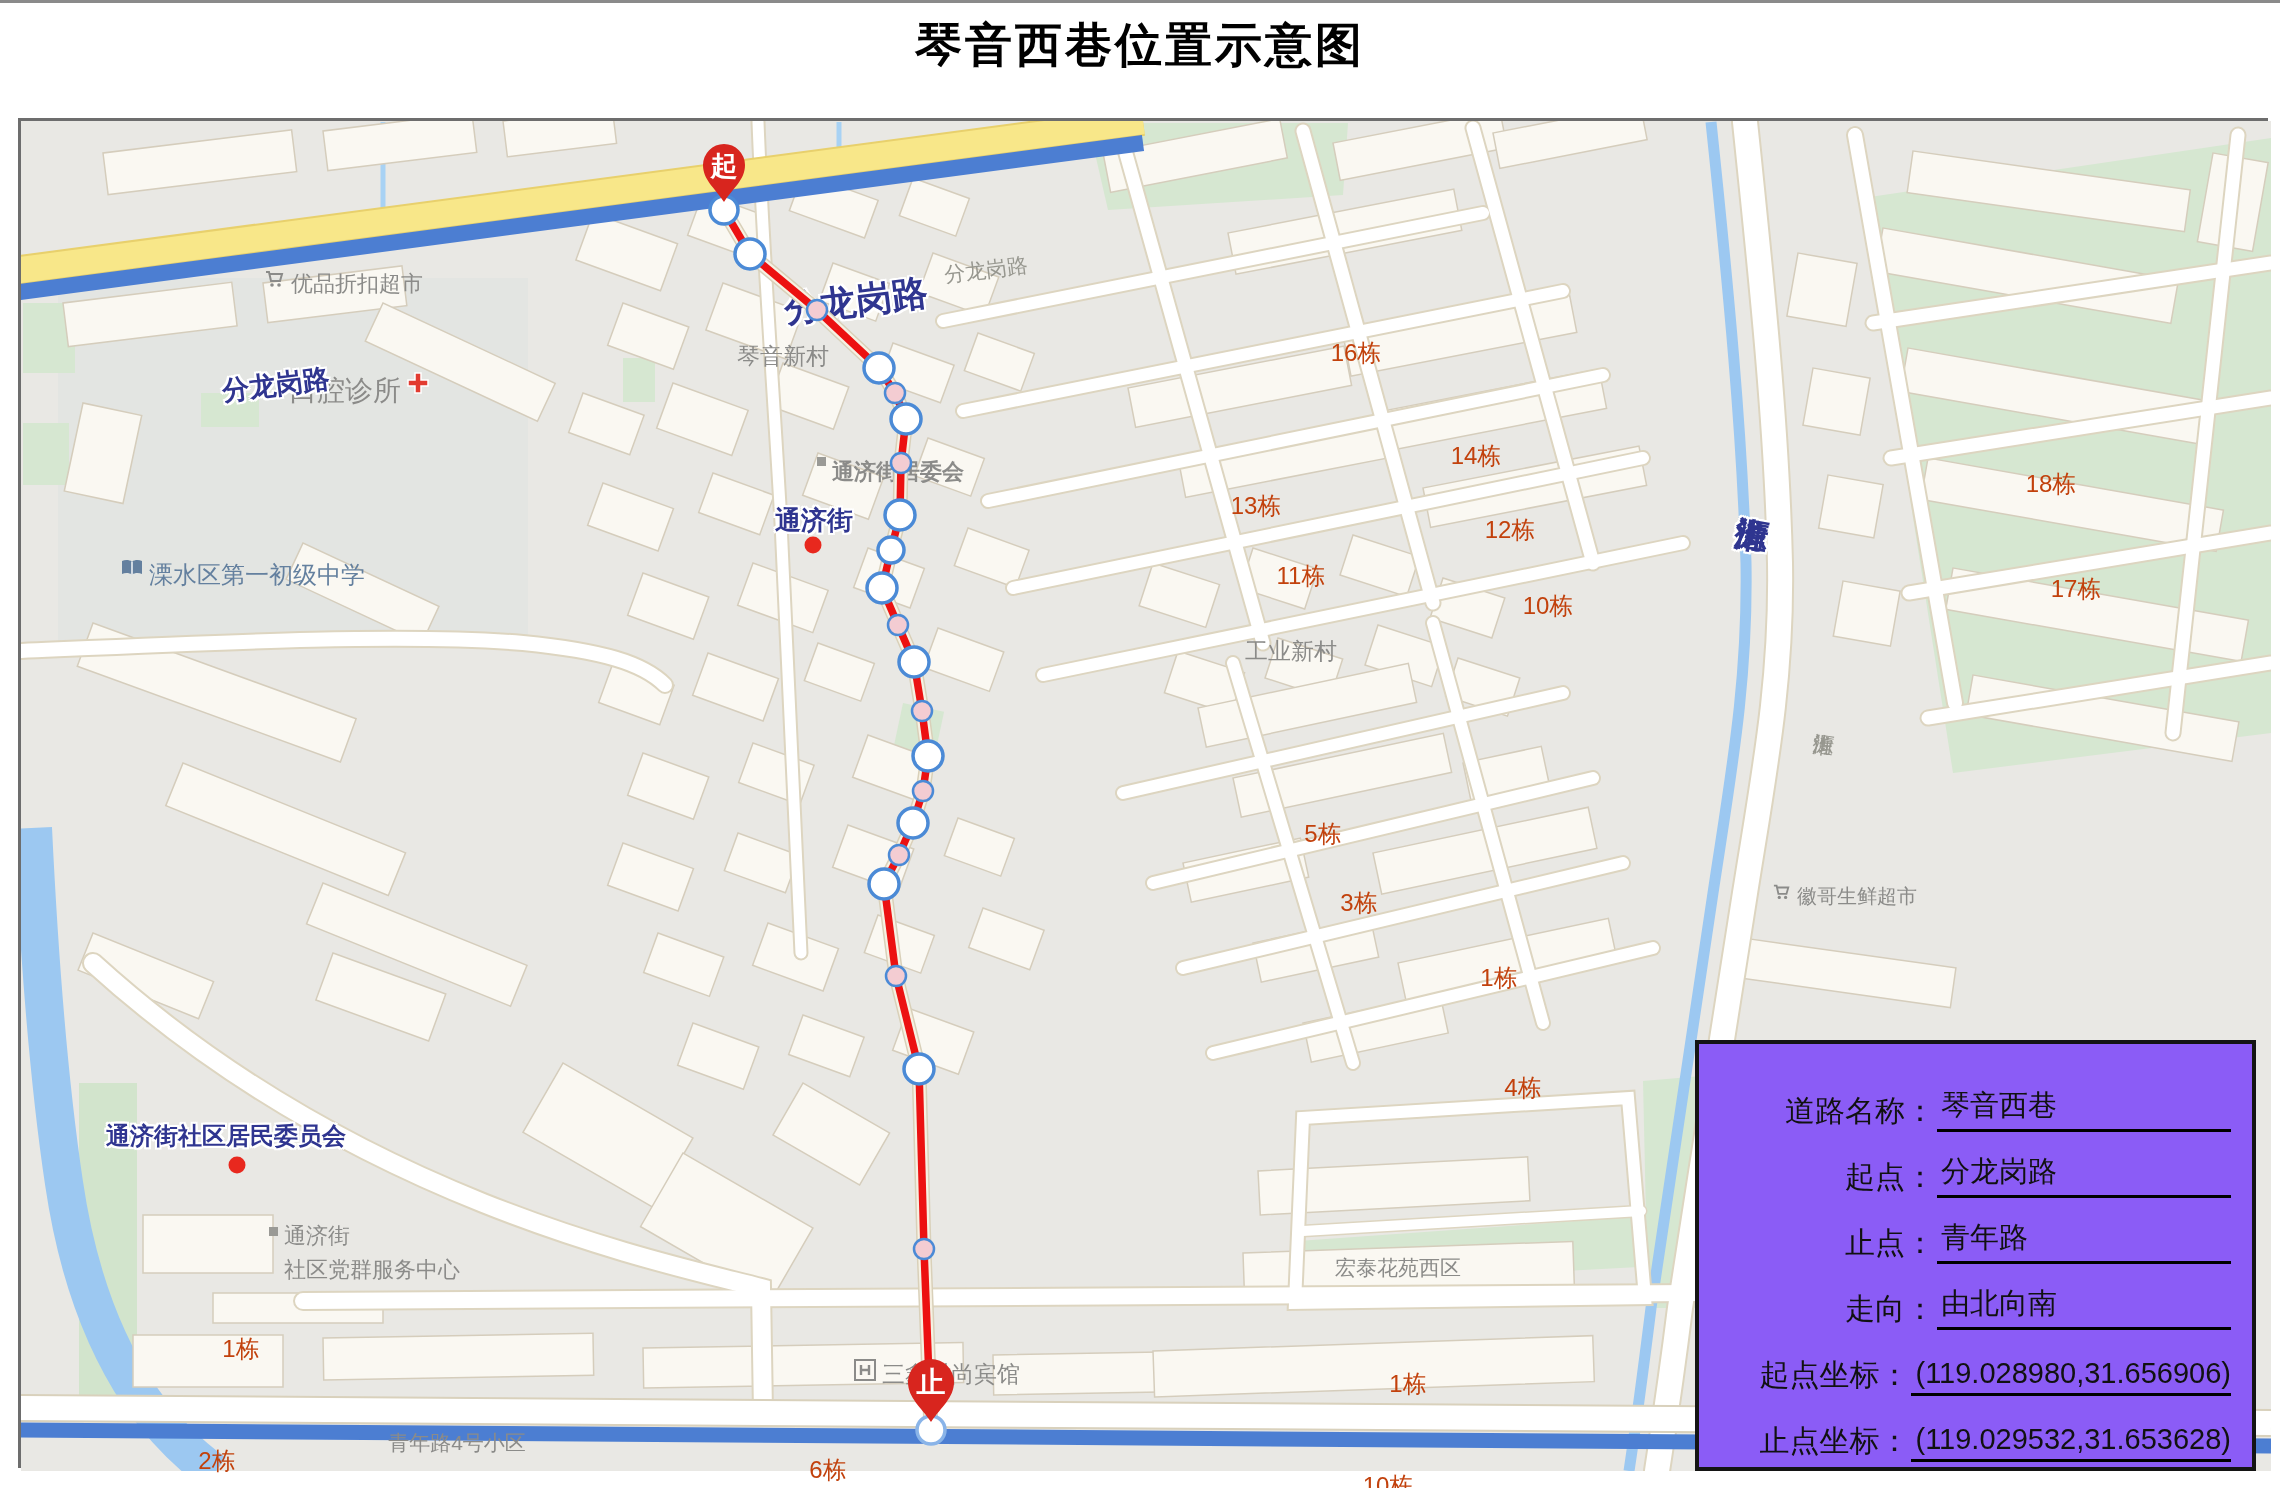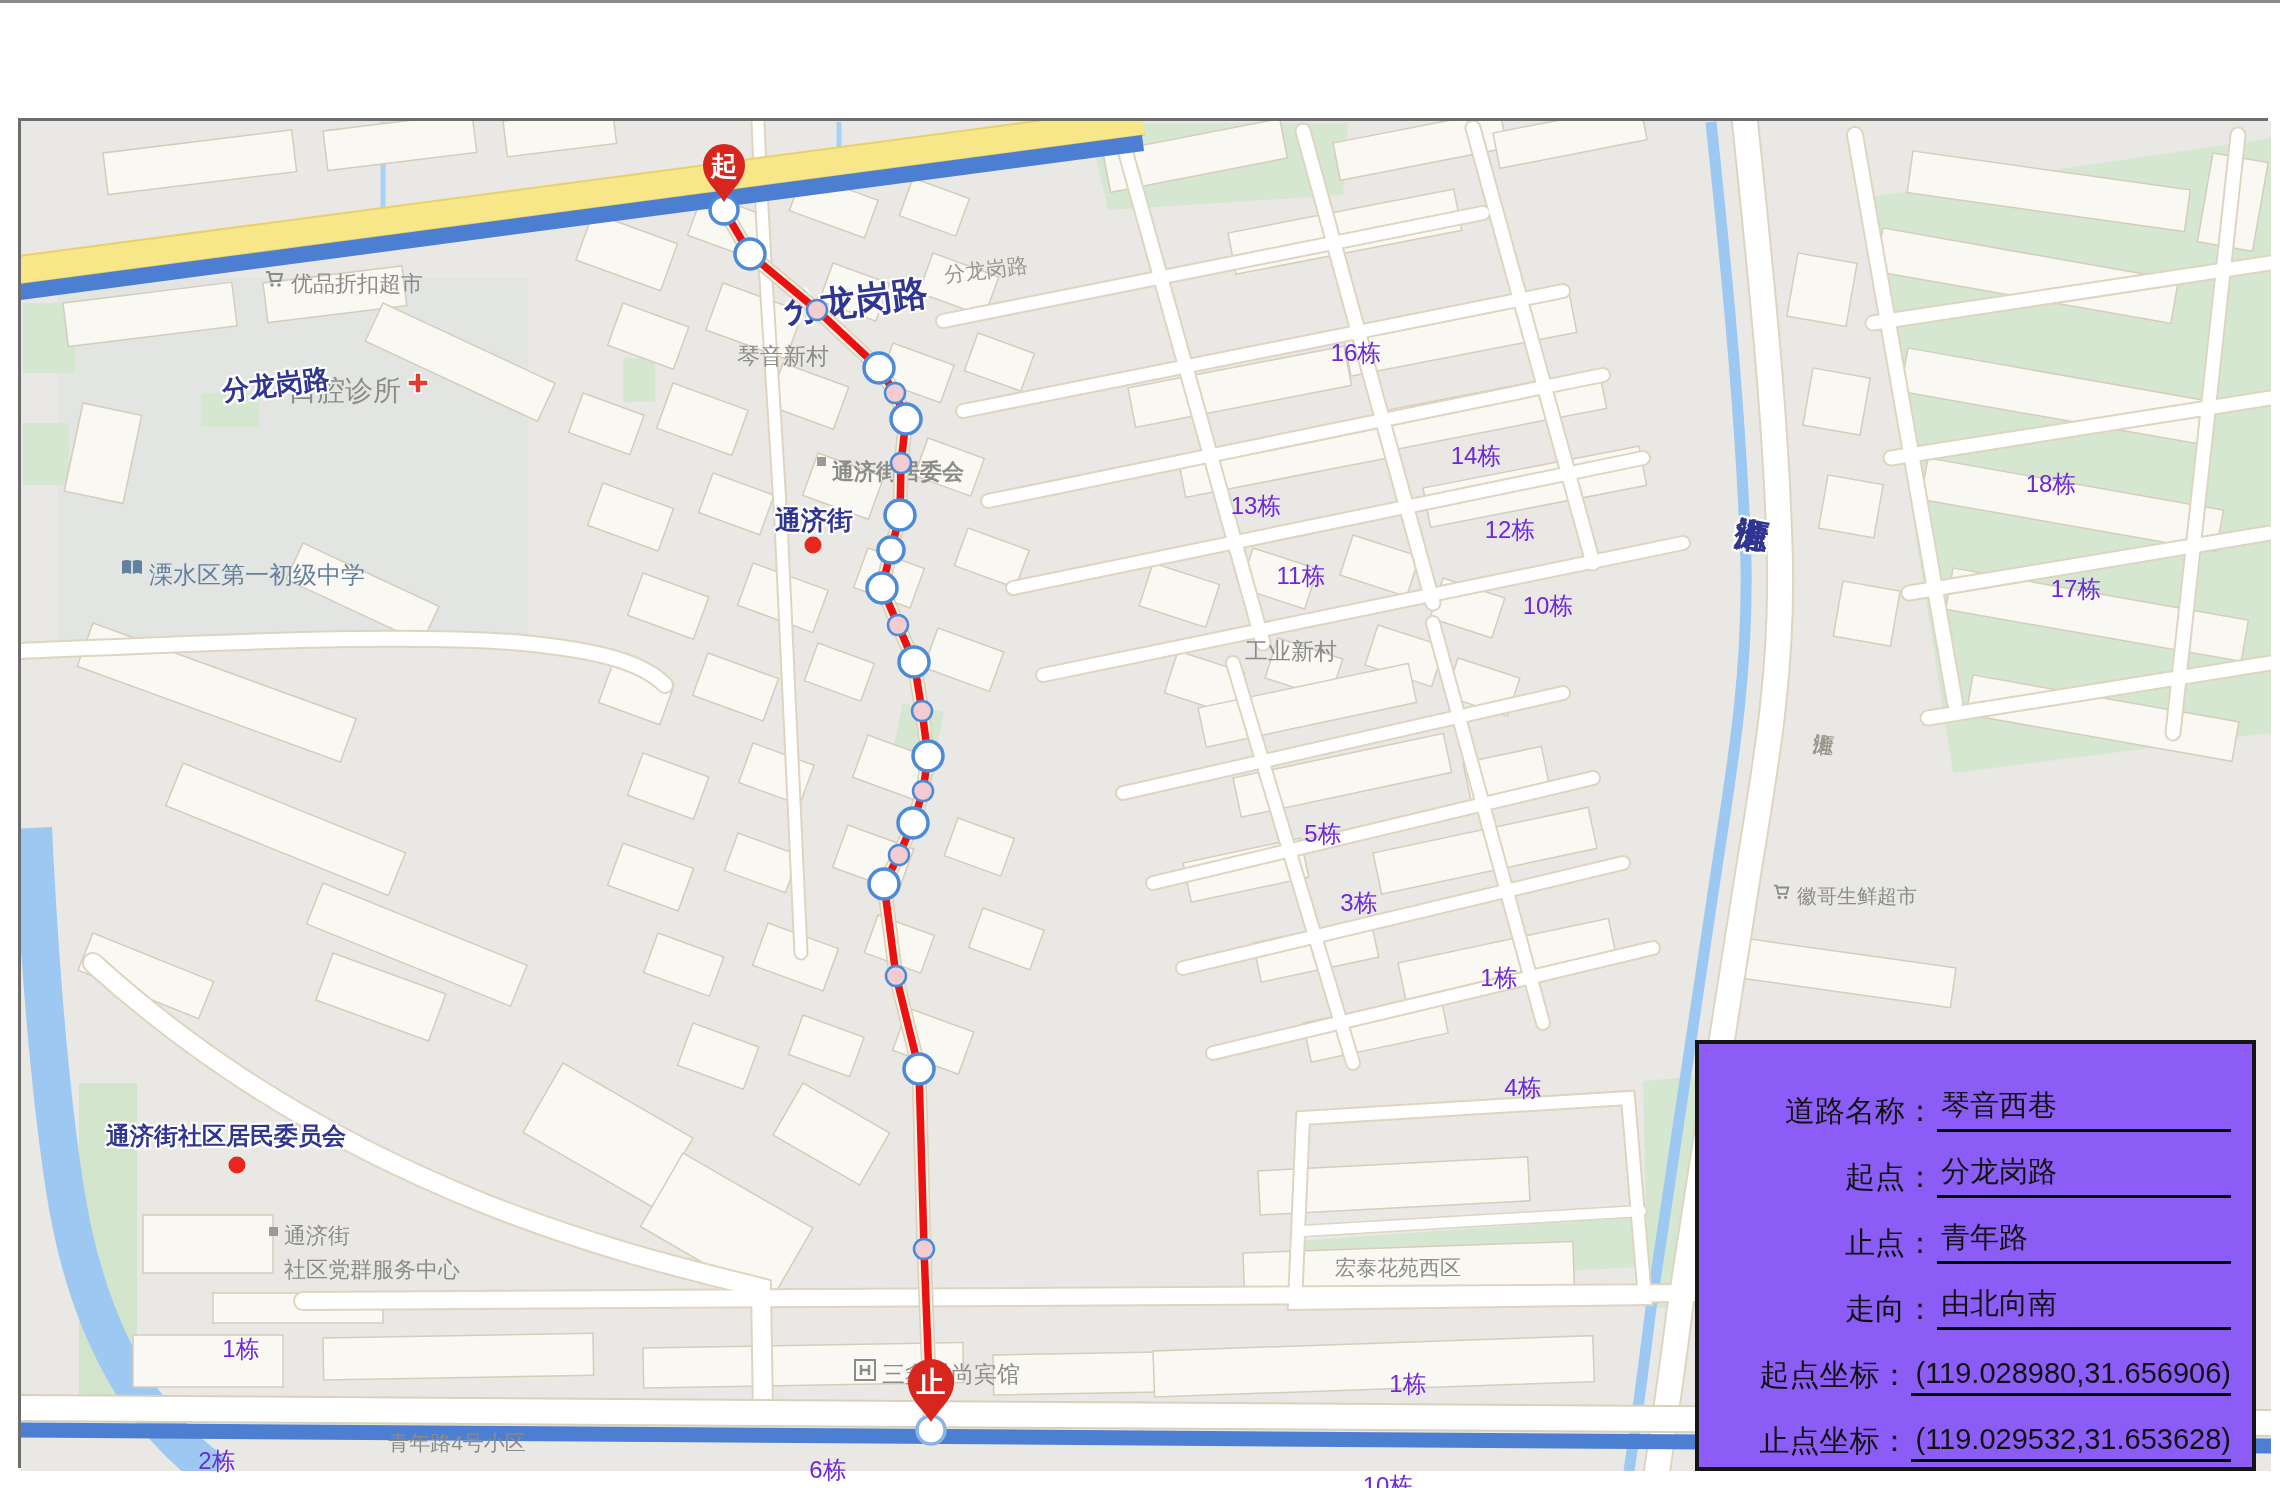--- a/index.html
+++ b/index.html
@@ -6,21 +6,21 @@
   .stage{position:relative;width:2280px;height:1488px;background:#fff;overflow:hidden;
          font-family:"Liberation Sans","DejaVu Sans",sans-serif;}
   .topline{position:absolute;left:0;top:0;width:100%;height:3px;background:#8a8a8a;}
   .title{position:absolute;left:0;top:14px;width:100%;text-align:center;
          font-size:47px;font-weight:bold;color:#000;letter-spacing:3px;}
   .maparea{position:absolute;left:18px;top:118px;width:2250px;height:1350px;
            border:3px solid #6d6d6d;box-sizing:border-box;background:#e9e8e4;}
   svg.layer{position:absolute;left:0;top:0;}
   .lbl{position:absolute;white-space:nowrap;transform:translate(-50%,-50%);line-height:1.05;}
   .grey{color:#8b8b89;font-size:22px;}
-  .bld{color:#6d28d9;font-size:24px;}
+  .bld{color:#c2410c;font-size:24px;}
   .navy{color:#2f3590;font-weight:bold;
         text-shadow:-2px 0 #fff,2px 0 #fff,0 -2px #fff,0 2px #fff,-2px -2px #fff,2px 2px #fff,-2px 2px #fff,2px -2px #fff;}
   .smallroad{color:#97978f;font-size:21px;}
   .vert{writing-mode:vertical-rl;text-orientation:upright;}
   .poi{position:absolute;display:flex;gap:6px;white-space:nowrap;}
   .pin-text{position:absolute;transform:translate(-50%,-50%);color:#fff;font-weight:bold;font-size:27px;}
   .reddot{position:absolute;width:17px;height:17px;border-radius:50%;background:#e8281e;transform:translate(-50%,-50%);}
   .sqdot{width:9px;height:9px;background:#9a9a96;}
   .infobox{position:absolute;left:1692px;top:1037px;width:561px;height:431px;background:#8b5cf6;
            border:4px solid #141414;box-sizing:border-box;padding-top:22px;}
@@ -29,20 +29,21 @@
   .isep{font-size:30px;color:#111;}
   .ival{flex:1;margin-right:21px;margin-left:2px;border-bottom:3px solid #000;
         font-size:29px;color:#111;padding:0 0 3px 4px;}
   .hicon{width:22px;height:22px;border:2px solid #8b8b89;display:flex;align-items:center;justify-content:center;box-sizing:border-box;}
 </style>
 </head>
 <body>
 
 <div class="stage">
   <div class="topline"></div>
+  <div class="title">琴音西巷位置示意图</div>
 
   <div class="maparea">
 
     <svg class="layer" width="2250" height="1350" viewBox="18 118 2250 1350">
       <defs>
           <clipPath id="mapclip">
             <rect x="18" y="118" width="2250" height="1350"></rect>
           </clipPath>
         </defs>
       <g clip-path="url(#mapclip)">

